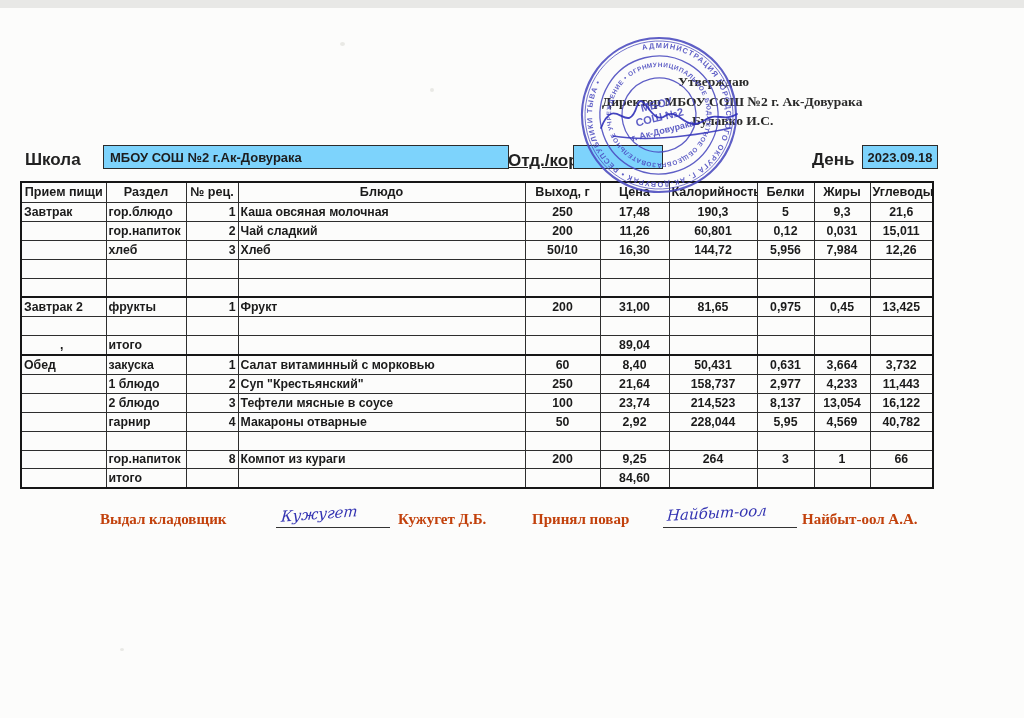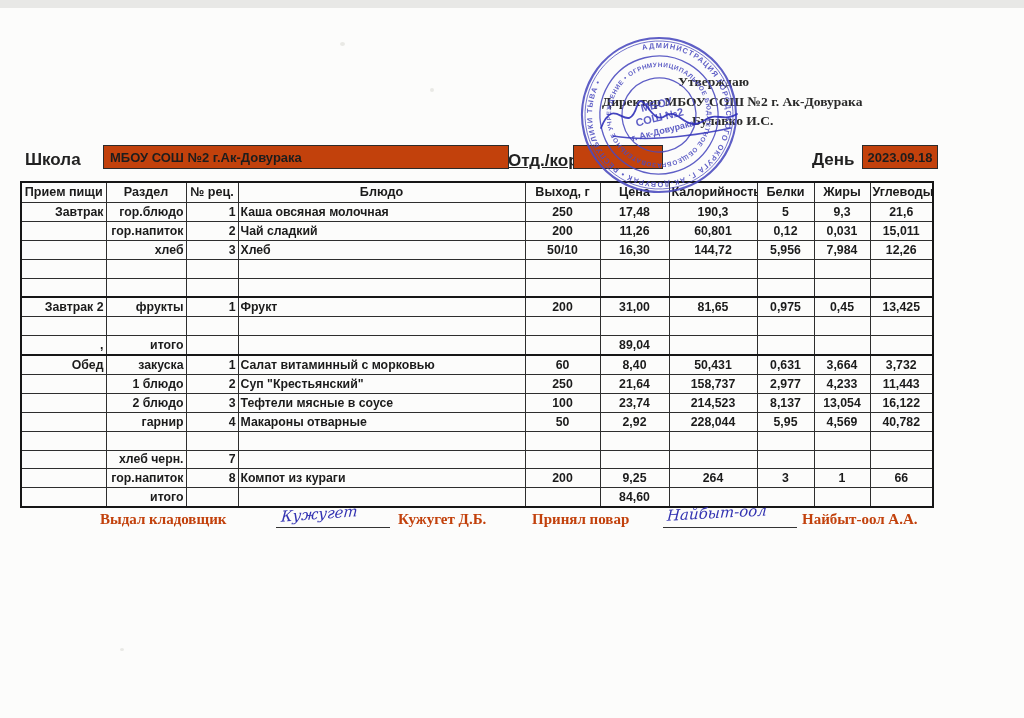--- a/index.html
+++ b/index.html
@@ -13,39 +13,39 @@
     color:#2a2a2a;font-size:13.5px;white-space:nowrap;z-index:2;}
   .apl1{left:678px;top:66px;}
   .apl2{left:602px;top:86px;}
   .apl3{left:692px;top:105px;}
   
   .stamp{position:absolute;left:578px;top:26px;width:162px;height:162px;z-index:6;
     opacity:.88;pointer-events:none;}
   .dir-sign{position:absolute;left:593px;top:78px;width:150px;height:62px;z-index:7;pointer-events:none;}
   
   .fieldlabel{position:absolute;font-size:17px;font-weight:600;color:#222;z-index:3;white-space:nowrap;}
-  .fieldbox{position:absolute;border:1.6px solid #2b2b2b;background:#c2410c;z-index:5;
+  .fieldbox{position:absolute;border:1.6px solid #2b2b2b;background:#7dd3fc;z-index:5;
     font-size:13px;font-weight:600;display:flex;align-items:center;}
   .lbl-school{left:25px;top:142px;}
   .box-school{left:103px;top:137px;width:398px;height:22px;padding-left:6px;}
   .lbl-dept{left:508px;top:143px;text-decoration:underline;}
   .box-dept{left:573px;top:137px;width:88px;height:22px;}
   .lbl-day{left:812px;top:142px;}
   .box-day{left:862px;top:137px;width:74px;height:22px;justify-content:center;}
   
   table.menu{position:absolute;left:20px;top:173px;width:912px;border-collapse:collapse;
     table-layout:fixed;z-index:1;}
   table.menu th,table.menu td{
     border:1px solid #2e2e2e;font-size:12.3px;font-weight:600;color:#1b1b1b;
     padding:0 2px;overflow:hidden;white-space:nowrap;line-height:1;}
   table.menu{border:2.4px solid #161616;}
   table.menu th{height:19px;text-align:center;font-size:12.6px;}
   table.menu td{height:17.9px;}
   td.col-meal,th.h-meal{border-right-width:2px;}
-  td.col-meal,td.col-section{text-align:right;padding-left:4px;}
+  td.col-meal,td.col-section{text-align:left;padding-left:4px;}
   td.col-num{text-align:right;padding-right:3px;}
   td.col-dish{text-align:left;padding-left:4px;}
   td.col-output,td.col-price,td.col-kcal,td.col-protein,td.col-fat,td.col-carbs{text-align:center;}
   tr.thick-top td{border-top:2.4px solid #161616;}
   
   .ftext{position:absolute;font-family:Liberation Serif, serif;font-weight:700;
     font-size:15px;color:#c2410c;white-space:nowrap;z-index:2;}
   .ft1{left:100px;top:503px;}
   .ft2{left:398px;top:503px;}
   .ft3{left:532px;top:503px;}
@@ -290,32 +290,20 @@
           <td class="col-dish"></td>
           <td class="col-output"></td>
           <td class="col-price"></td>
           <td class="col-kcal"></td>
           <td class="col-protein"></td>
           <td class="col-fat"></td>
           <td class="col-carbs"></td>
         </tr>
         <tr>
           <td class="col-meal"></td>
-          <td class="col-section">хлеб черн.</td>
-          <td class="col-num">7</td>
-          <td class="col-dish"></td>
-          <td class="col-output"></td>
-          <td class="col-price"></td>
-          <td class="col-kcal"></td>
-          <td class="col-protein"></td>
-          <td class="col-fat"></td>
-          <td class="col-carbs"></td>
-        </tr>
-        <tr>
-          <td class="col-meal"></td>
           <td class="col-section">гор.напиток</td>
           <td class="col-num">8</td>
           <td class="col-dish">Компот из кураги</td>
           <td class="col-output">200</td>
           <td class="col-price">9,25</td>
           <td class="col-kcal">264</td>
           <td class="col-protein">3</td>
           <td class="col-fat">1</td>
           <td class="col-carbs">66</td>
         </tr>

